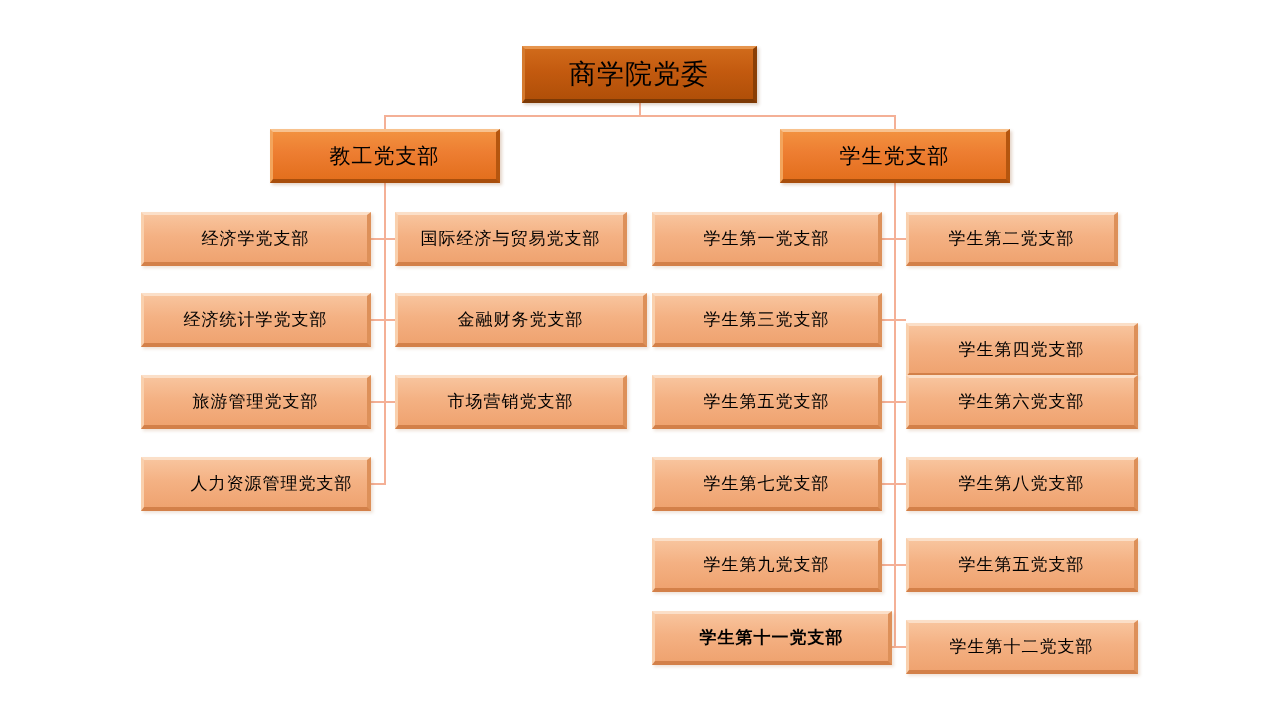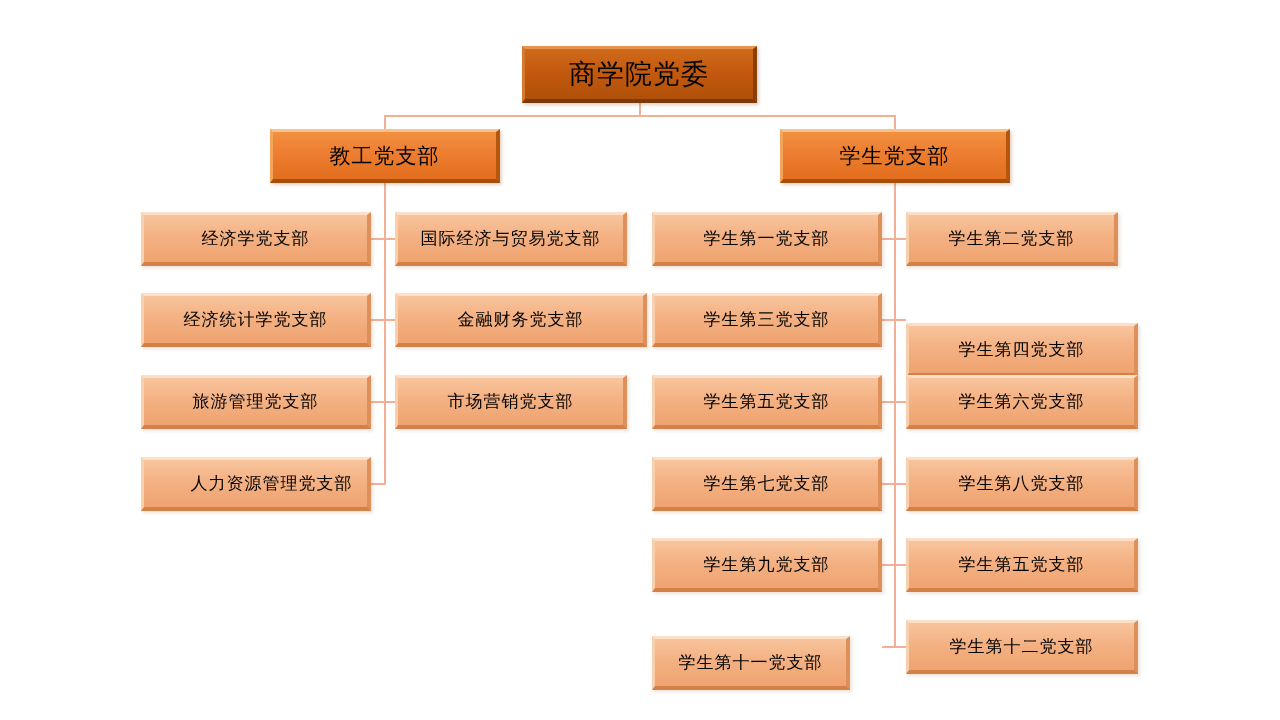--- a/index.html
+++ b/index.html
@@ -90,21 +90,21 @@
 
   <div class="node leaf-node" style="left:395px; top:212px; width:232px; height:54px;">国际经济与贸易党支部</div>
   <div class="node leaf-node" style="left:395px; top:293px; width:252px; height:54px;text-align:right;">金融财务党支部</div>
   <div class="node leaf-node" style="left:395px; top:375px; width:232px; height:54px;">市场营销党支部</div>
 
   <div class="node leaf-node" style="left:652px; top:212px; width:230px; height:54px;">学生第一党支部</div>
   <div class="node leaf-node" style="left:652px; top:293px; width:230px; height:54px;">学生第三党支部</div>
   <div class="node leaf-node" style="left:652px; top:375px; width:230px; height:54px;">学生第五党支部</div>
   <div class="node leaf-node" style="left:652px; top:457px; width:230px; height:54px;">学生第七党支部</div>
   <div class="node leaf-node" style="left:652px; top:538px; width:230px; height:54px;">学生第九党支部</div>
-  <div class="node leaf-node" style="left:652px; top:636px; width:198px; height:54px;">学生第十一党支部</div>
+  <div class="node leaf-node" style="left:652px; top:611px; width:240px; height:54px;font-weight:bold;">学生第十一党支部</div>
 
   <div class="node leaf-node" style="left:906px; top:212px; width:212px; height:54px;">学生第二党支部</div>
   <div class="node leaf-node" style="left:906px; top:293px; width:232px; height:54px;margin-top:30px;">学生第四党支部</div>
   <div class="node leaf-node" style="left:906px; top:375px; width:232px; height:54px;">学生第六党支部</div>
   <div class="node leaf-node" style="left:906px; top:457px; width:232px; height:54px;">学生第八党支部</div>
   <div class="node leaf-node" style="left:906px; top:538px; width:232px; height:54px;">学生第五党支部</div>
   <div class="node leaf-node" style="left:906px; top:620px; width:232px; height:54px;">学生第十二党支部</div>
 
 </div>
 

